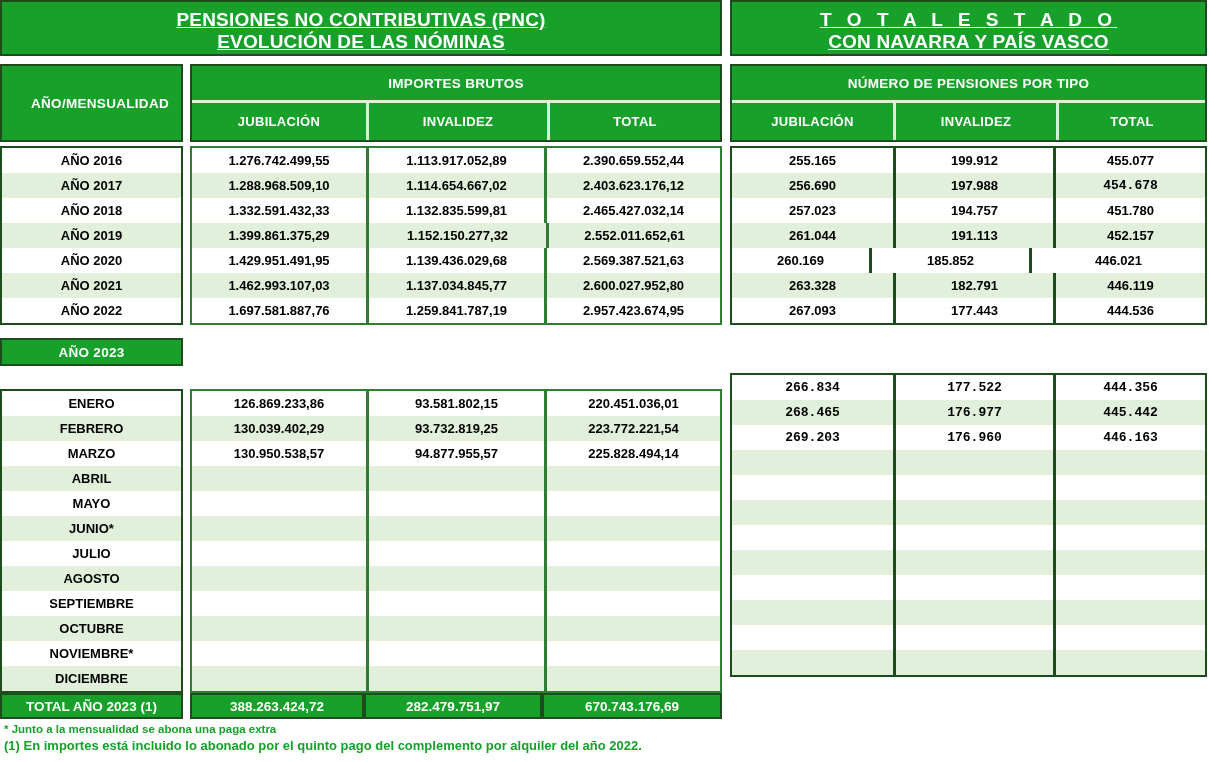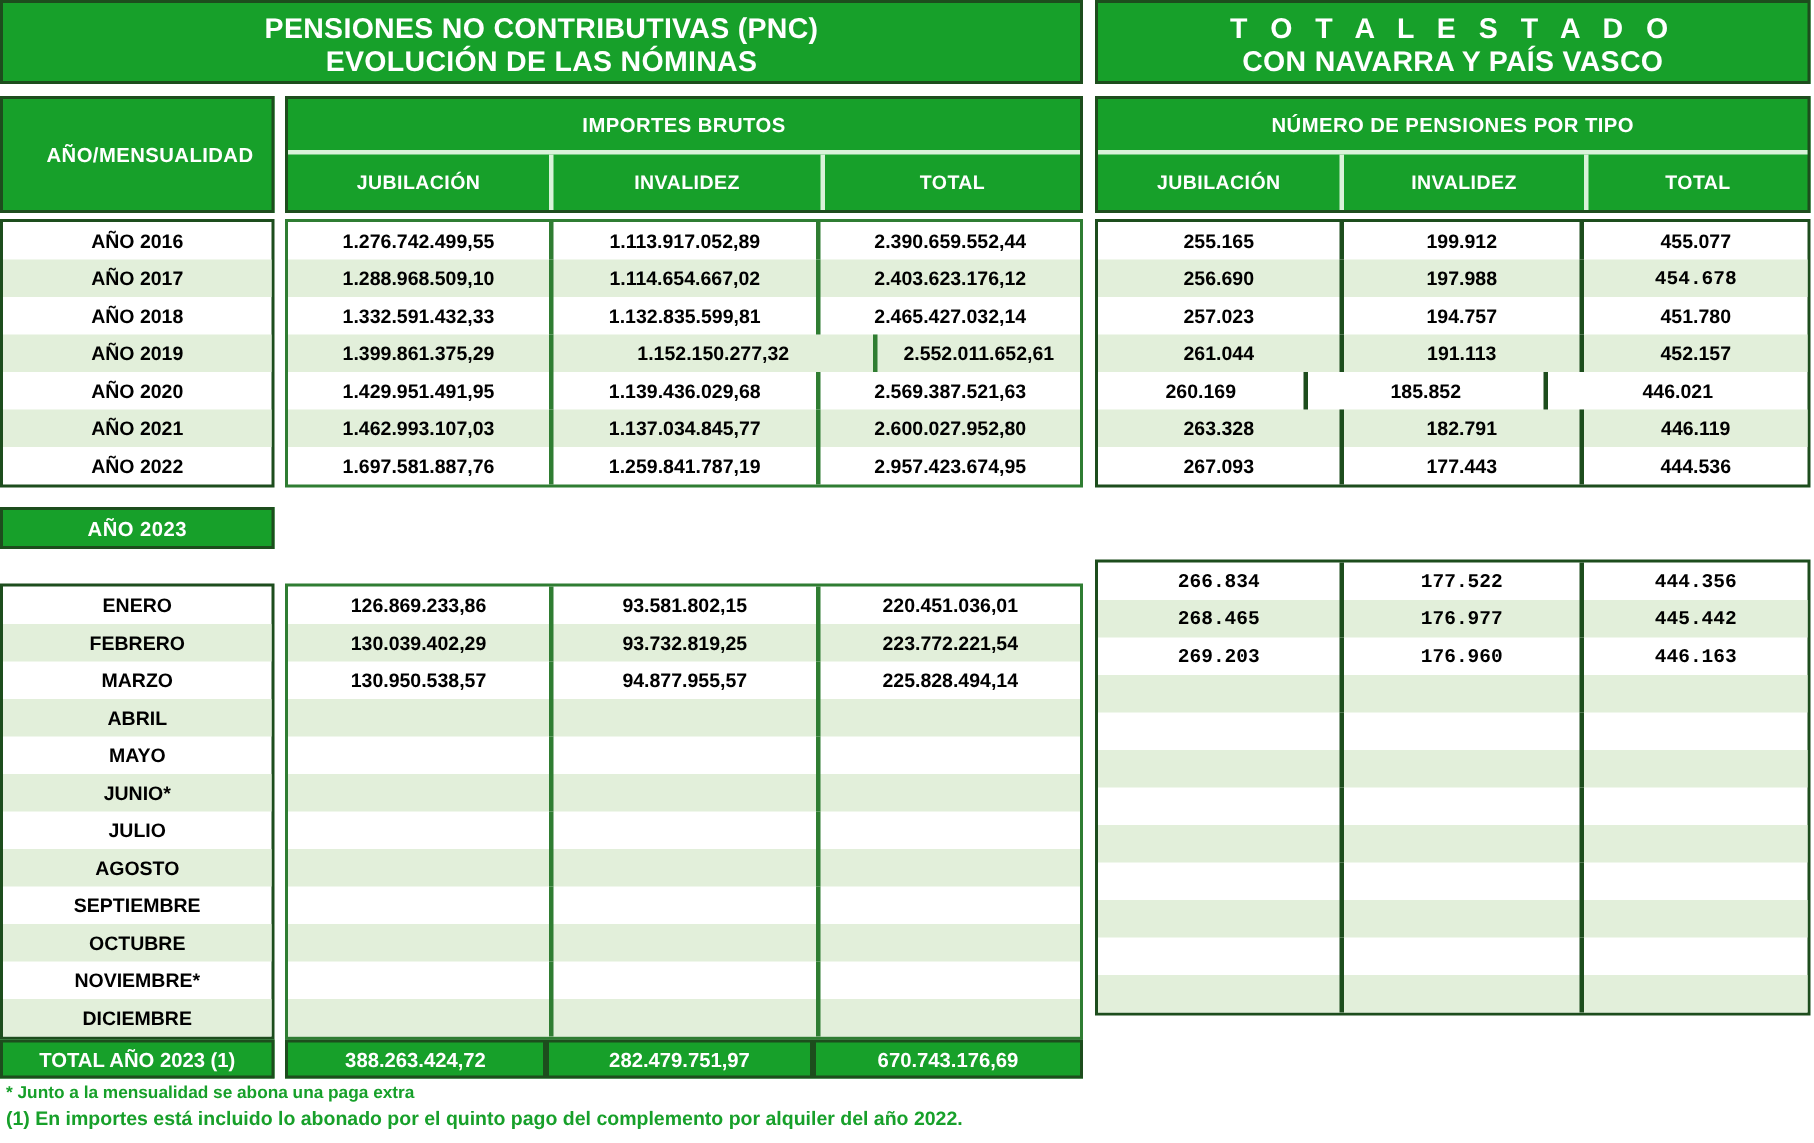--- a/index.html
+++ b/index.html
@@ -28,20 +28,21 @@
 
   
   .title-banner {
     background: #17A02A;
     border: 2px solid #1d4d1d;
     color: #ffffff;
     text-align: center;
     font-weight: bold;
     letter-spacing: 0.2px;
     box-sizing: border-box;
+    text-decoration: underline;
   }
   .title-banner .line1,
   .title-banner .line2 { display: block; white-space: nowrap; }
 
   #left-title {
     height: 56px;
     padding-top: 7px;
     font-size: 19px;
     line-height: 22px;
   }
@@ -256,21 +257,21 @@
             <div class="cell" style="width: 178px; border-left: 3px solid rgb(47, 125, 50);">1.114.654.667,02</div>
             <div class="cell" style="flex: 1 1 auto; border-left: 3px solid rgb(47, 125, 50);">2.403.623.176,12</div>
           </div>
           <div class="row">
             <div class="cell" style="width:174px;">1.332.591.432,33</div>
             <div class="cell" style="width: 178px; border-left: 3px solid rgb(47, 125, 50);">1.132.835.599,81</div>
             <div class="cell" style="flex: 1 1 auto; border-left: 3px solid rgb(47, 125, 50);">2.465.427.032,14</div>
           </div>
           <div class="row alt">
             <div class="cell" style="width:174px;">1.399.861.375,29</div>
-            <div class="cell" style="width: 216px; border-left: 3px solid rgb(47, 125, 50);">1.152.150.277,32</div>
+            <div class="cell" style="width: 180px; border-left: 3px solid rgb(47, 125, 50);">1.152.150.277,32</div>
             <div class="cell" style="flex: 1 1 auto; border-left: 3px solid rgb(47, 125, 50);">2.552.011.652,61</div>
           </div>
           <div class="row">
             <div class="cell" style="width:174px;">1.429.951.491,95</div>
             <div class="cell" style="width: 178px; border-left: 3px solid rgb(47, 125, 50);">1.139.436.029,68</div>
             <div class="cell" style="flex: 1 1 auto; border-left: 3px solid rgb(47, 125, 50);">2.569.387.521,63</div>
           </div>
           <div class="row alt">
             <div class="cell" style="width:174px;">1.462.993.107,03</div>
             <div class="cell" style="width: 178px; border-left: 3px solid rgb(47, 125, 50);">1.137.034.845,77</div>

